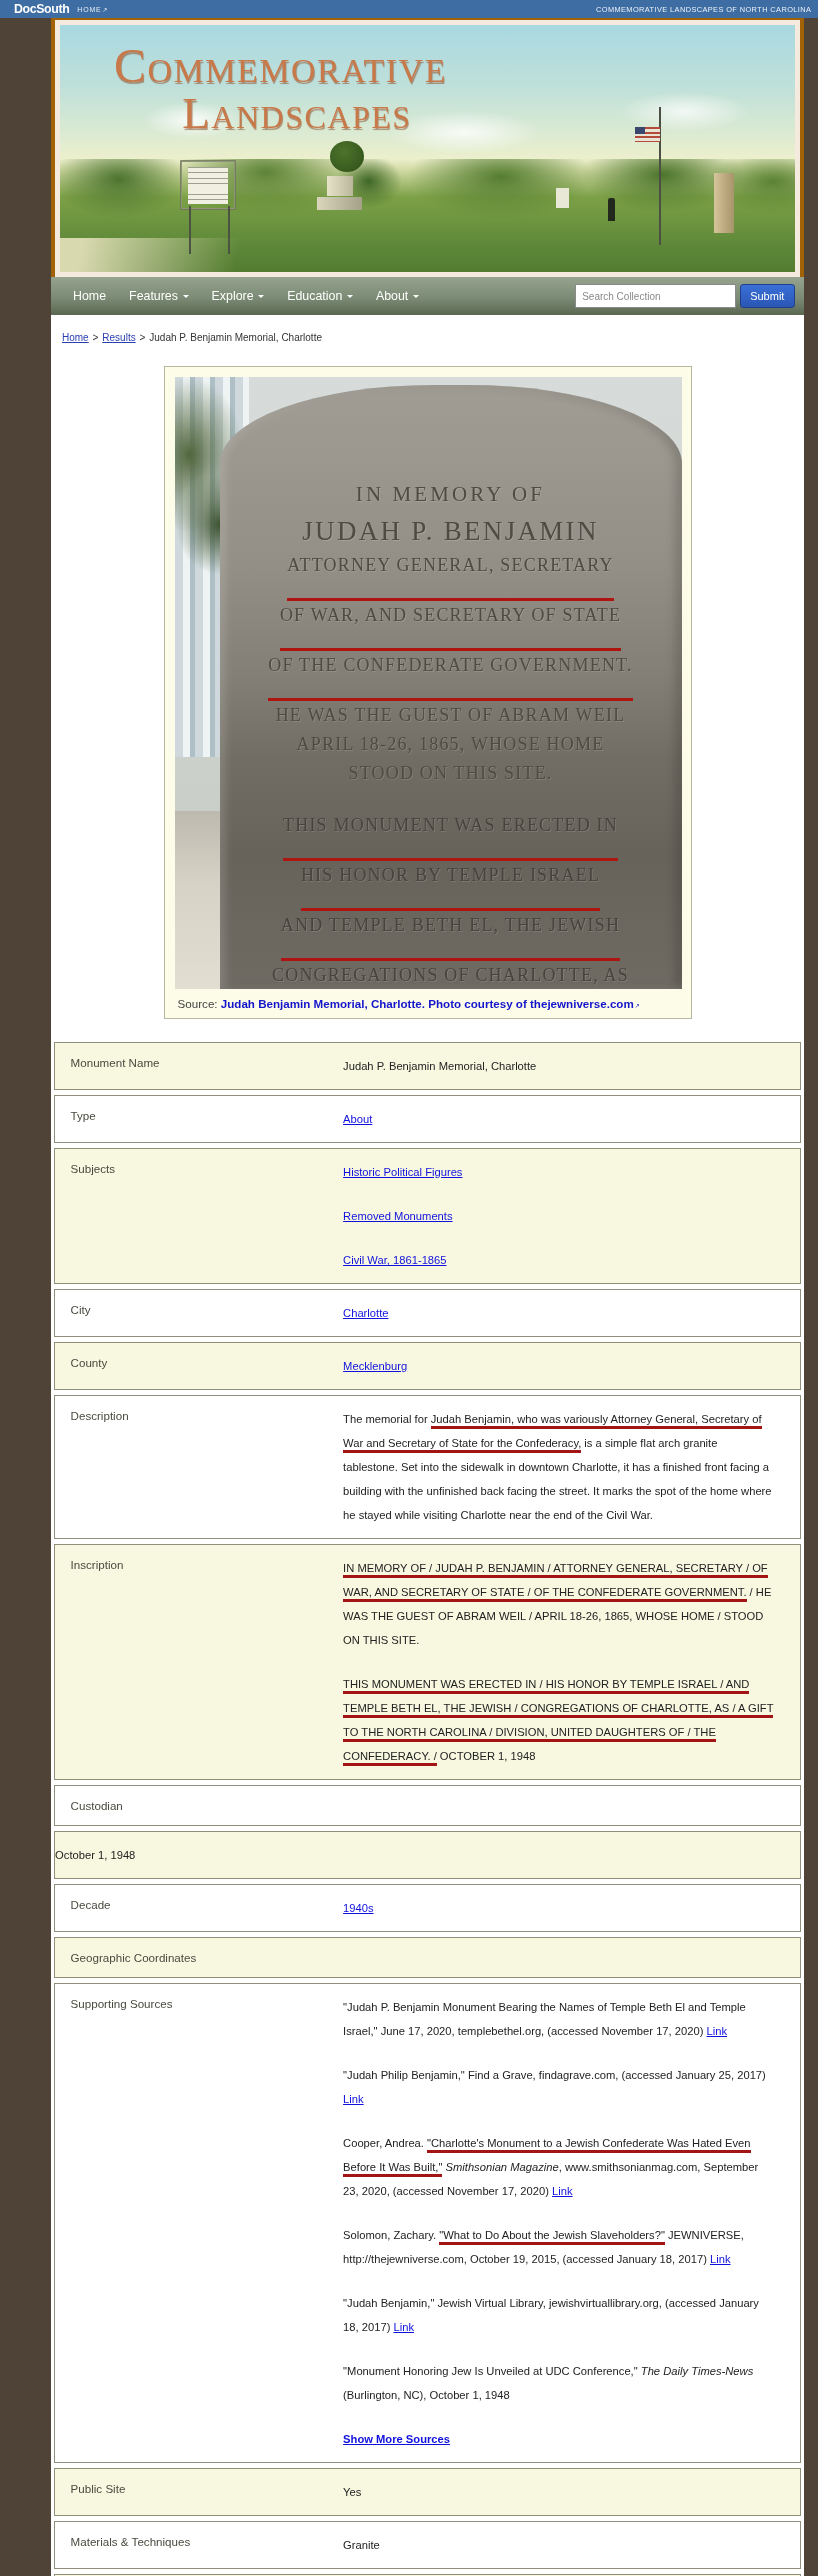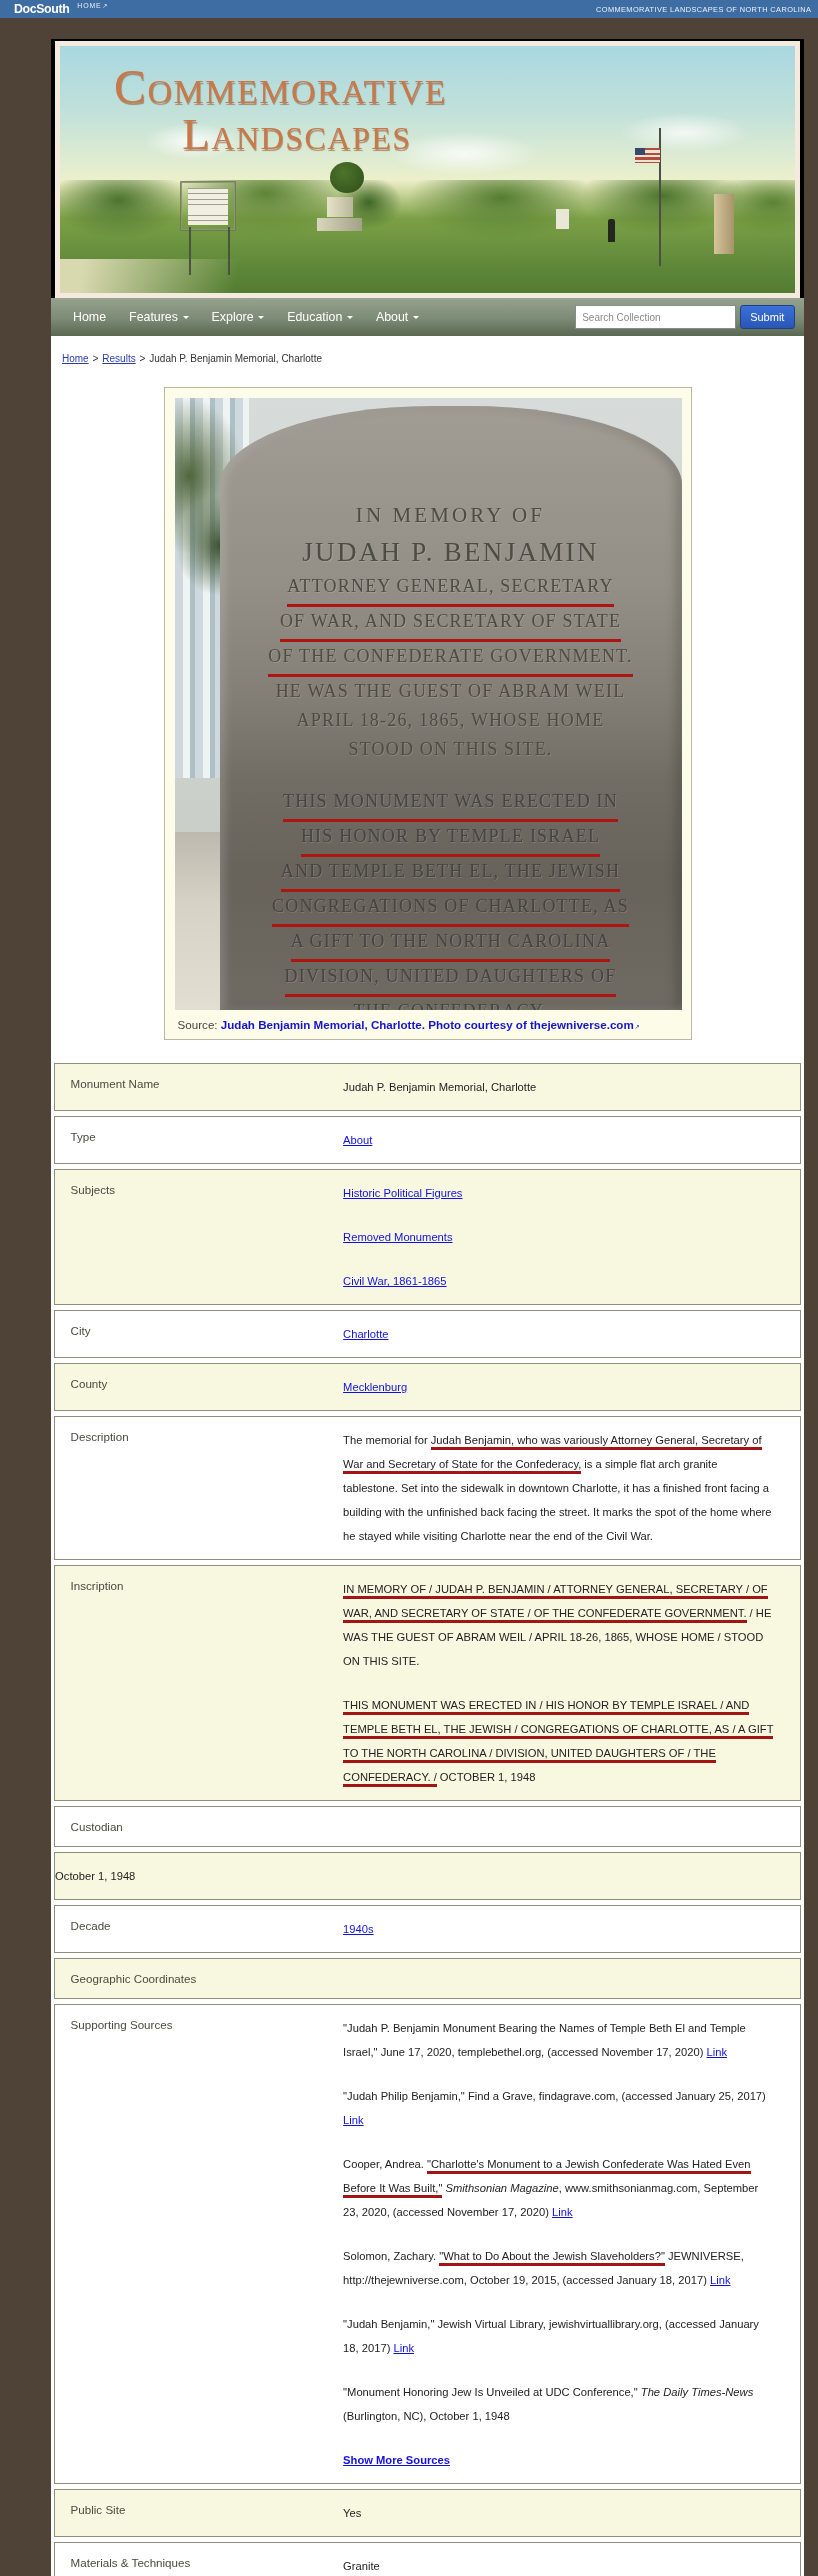--- a/index.html
+++ b/index.html
@@ -3,30 +3,30 @@
 <meta charset="utf-8">
 <style>
   * { box-sizing: border-box; margin: 0; padding: 0; }
   html,body { background:#4e4336; }
   body { width:819px; font-family:"Liberation Sans", sans-serif; }
 
   
   .topbar { width:819px; height:18px; background:#3d6da3; color:#fff;
             display:flex; align-items:center; justify-content:space-between; padding:0 7.7px 0 14px; }
   .brand { font-weight:bold; font-size:12.4px; letter-spacing:-0.4px; }
-  .topbar-left { display:flex; align-items:flex-start; gap:8px; }
+  .topbar-left { display:flex; align-items:center; gap:8px; }
   .top-home { font-size:7px; letter-spacing:0.8px; color:#e8eef5; text-decoration:none; }
   .ext::after { content:"\2197"; font-size:6.2px; margin-left:0.8px; }
   .topbar-right { font-size:7.4px; letter-spacing:0.4px; color:#eef2f8; }
 
   
   .column { width:753px; margin-left:51px; background:#fff; }
 
   
-  .banner-wrap { padding:2.3px 3.9px 0 3.9px; background:#000000;margin-top:21px; }
+  .banner-wrap { padding:2.3px 3.9px 0 3.9px; background:#a16207; }
   .banner { position:relative; height:257px; border:5.4px solid #f4eadd; overflow:hidden;
             background:linear-gradient(180deg,#a9d8e1 0%,#bfe0da 25%,#ddebd2 45%,#f2f1c9 58%,#f5f3c8 66%,#eef0c0 72%); }
   .clouds { position:absolute; left:0; top:0; right:0; height:70%;
             background:
              radial-gradient(70px 26px at 18% 55%, rgba(255,255,255,.85), rgba(255,255,255,0) 70%),
              radial-gradient(108px 31px at 55% 62%, rgba(255,255,255,.8), rgba(255,255,255,0) 70%),
              radial-gradient(93px 28px at 85% 50%, rgba(255,255,255,.75), rgba(255,255,255,0) 70%); }
   .banner-title { position:absolute; left:0; top:17px; width:60%; text-align:center;
                   font-family:"Liberation Serif", serif; font-variant:small-caps;
                   color:#c8794a; text-shadow:0.8px 1.5px 0.8px rgba(137,72,37,.55); line-height:1.02; }
@@ -92,21 +92,21 @@
              background:linear-gradient(180deg,#bdb9ae 0%,#d6d2c6 40%,#e3ded2 100%); }
   .stone { position:absolute; left:45px; top:7.7px; right:0; bottom:0;
            border-radius:46% 46% 0 0 / 13% 13% 0 0;
            background:linear-gradient(180deg,#a19d94 0%,#938f86 30%,#837f76 48%,#716d64 62%,#67635b 78%,#6f6b63 100%);
            box-shadow:inset 4.6px 0 9.3px rgba(255,255,255,.18), inset -6.2px 0 11px rgba(0,0,0,.18); }
   .stone-text { text-align:center; font-family:"Liberation Serif", serif; color:#4e4b43; padding-top:91px; }
   .stone-line { font-size:18px; line-height:29px; letter-spacing:1.2px; text-shadow:0.8px 0.8px 0 rgba(255,255,255,.14); }
   .stone-block-2 { margin-top:23px; color:#46443d; }
   .sl-0.b1 { font-size:21px; line-height:36px; letter-spacing:3.1px; }
   .sl-1.b1 { font-size:27px; line-height:39px; letter-spacing:2.3px; }
-  .stone-u { display:inline-block; border-bottom:3.9px solid #ae1410; padding-bottom:3px; }
+  .stone-u { display:inline-block; border-bottom:3.9px solid #ae1410; padding-bottom:18px; }
   .photo-caption { padding:7.7px 1.5px 1.5px 3.1px; font-size:11.6px; color:#444; }
   .photo-caption a { color:#1414cc; font-weight:bold; text-decoration:none; }
 
   
   .details { padding:3.1px 3.1px 0 3.1px; }
   .drow { display:flex; border:0.8px solid #8f8f7c; margin-bottom:5px; background:#fff; }
   .drow.yellow { background:#f8f8e1; }
   .dlab { width:288px; padding:13px 7.7px 13px 15.5px; font-size:11.6px; color:#4a4a40; }
   .dval { flex:1; padding:11px 26px 11px 0; font-size:11.2px; color:#222; line-height:24px; }
   .dval p { margin:0 0 20px 0; }

